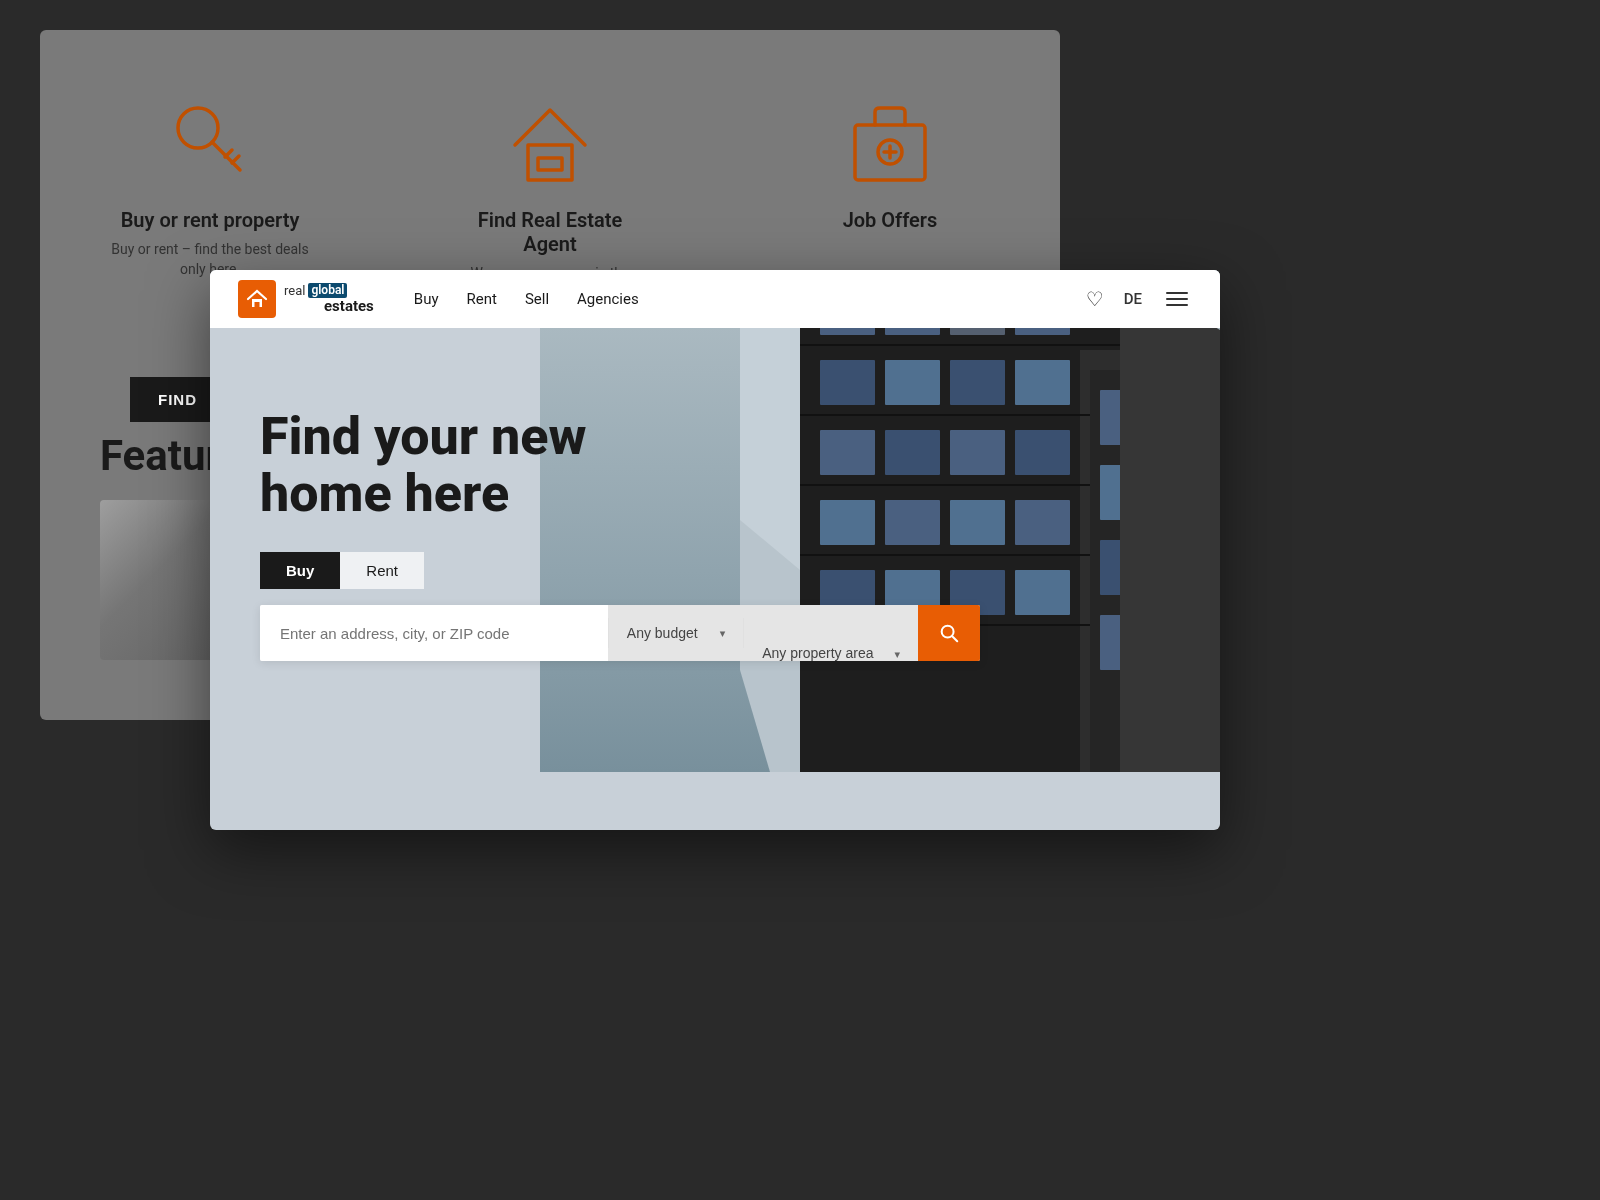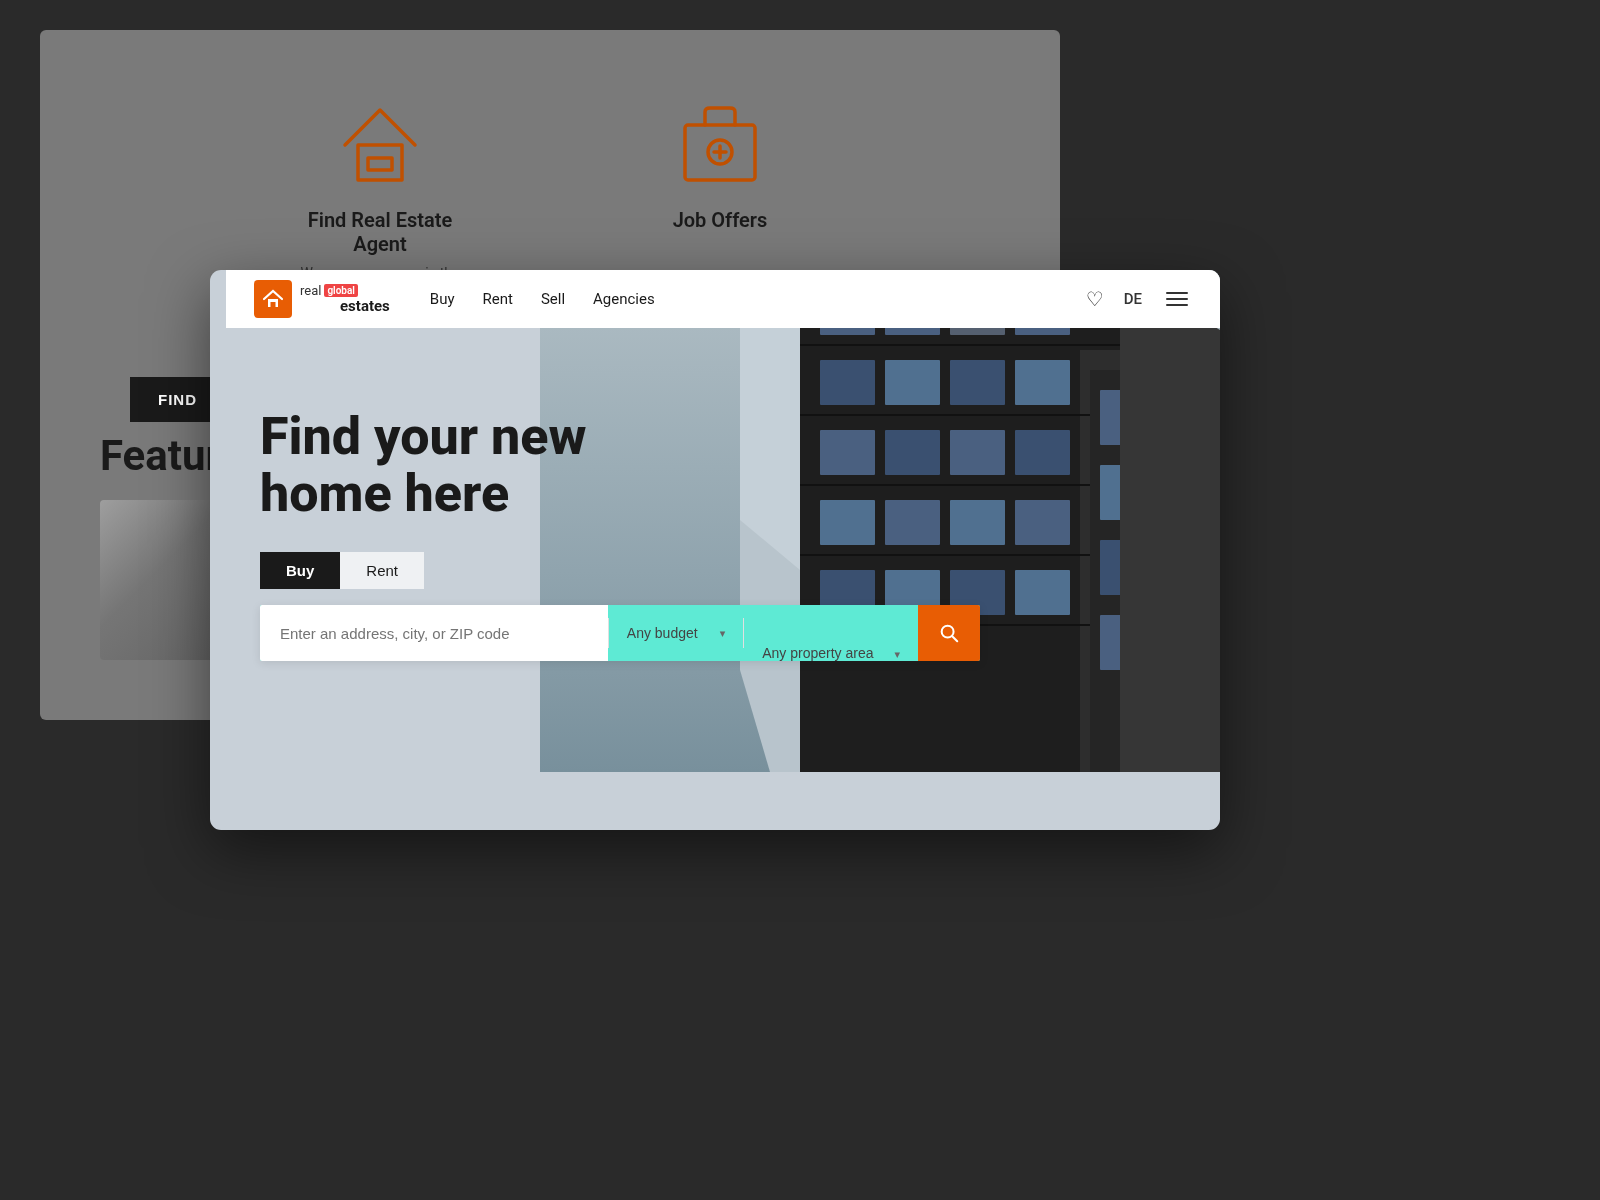--- a/index.html
+++ b/index.html
@@ -105,24 +105,23 @@
     }
 
     
     .fg-card {
       position: absolute;
       top: 270px;
       left: 210px;
       width: 1010px;
       height: 560px;
       background: #c8d0d8;
-      border-radius: 11px;
+      border-radius: 6px;
       overflow: hidden;
       box-shadow: 0 20px 60px rgba(0,0,0,0.5);
-      padding-left: 16px;
     }
 
     
     .fg-navbar {
       position: relative;
       z-index: 10;
       background: white;
       height: 58px;
       display: flex;
       align-items: center;
@@ -156,23 +155,23 @@
     .fg-logo-real {
       font-size: 13px;
       font-weight: 400;
       color: #333;
       display: flex;
       align-items: center;
       gap: 3px;
     }
 
     .fg-logo-global {
-      background: #ef4444;
+      background: #0c4a6e;
       color: white;
-      font-size: 10px;
+      font-size: 12px;
       padding: 1px 3px;
       border-radius: 2px;
       font-weight: 600;
     }
 
     .fg-logo-estates {
       font-size: 15px;
       font-weight: 700;
       color: #1a1a1a;
       margin-left: 40px;
@@ -279,21 +278,21 @@
       font-weight: 500;
       cursor: pointer;
     }
 
     
     .fg-search-bar {
       display: flex;
       align-items: center;
       width: 720px;
       height: 56px;
-      background: #5eead4;
+      background: #e5e5e5;
       border-radius: 2px;
       overflow: hidden;
       box-shadow: 0 2px 10px rgba(0,0,0,0.1);
     }
 
     .fg-search-input {
       flex: 1;
       border: none;
       outline: none;
       padding: 0 20px;
@@ -374,20 +373,30 @@
       overflow: hidden;
     }
   </style>
 </head>
 <body>
 
 <div class="bg-card">
   <div class="bg-card-content">
     <div class="bg-icons-row">
 
+      <div class="bg-icon-item">
+        <svg class="bg-icon-svg" viewBox="0 0 100 100" fill="none" stroke="#c05000" stroke-width="3.5" stroke-linecap="round" stroke-linejoin="round">
+          <circle cx="38" cy="38" r="20"></circle>
+          <line x1="52" y1="52" x2="80" y2="80"></line>
+          <line x1="65" y1="67" x2="72" y2="60"></line>
+          <line x1="72" y1="73" x2="79" y2="66"></line>
+        </svg>
+        <div class="bg-icon-title">Buy or rent property</div>
+        <div class="bg-icon-desc">Buy or rent – find the best deals only here.</div>
+      </div>
 
       <div class="bg-icon-item">
         <svg class="bg-icon-svg" viewBox="0 0 100 100" fill="none" stroke="#c05000" stroke-width="3.5" stroke-linecap="round" stroke-linejoin="round">
           <polyline points="15,55 50,20 85,55"></polyline>
           <rect x="28" y="55" width="44" height="35"></rect>
           <rect x="38" y="68" width="24" height="12"></rect>
         </svg>
         <div class="bg-icon-title">Find Real Estate Agent</div>
         <div class="bg-icon-desc">We accompany you in the search for the most suitable property.</div>
       </div>

